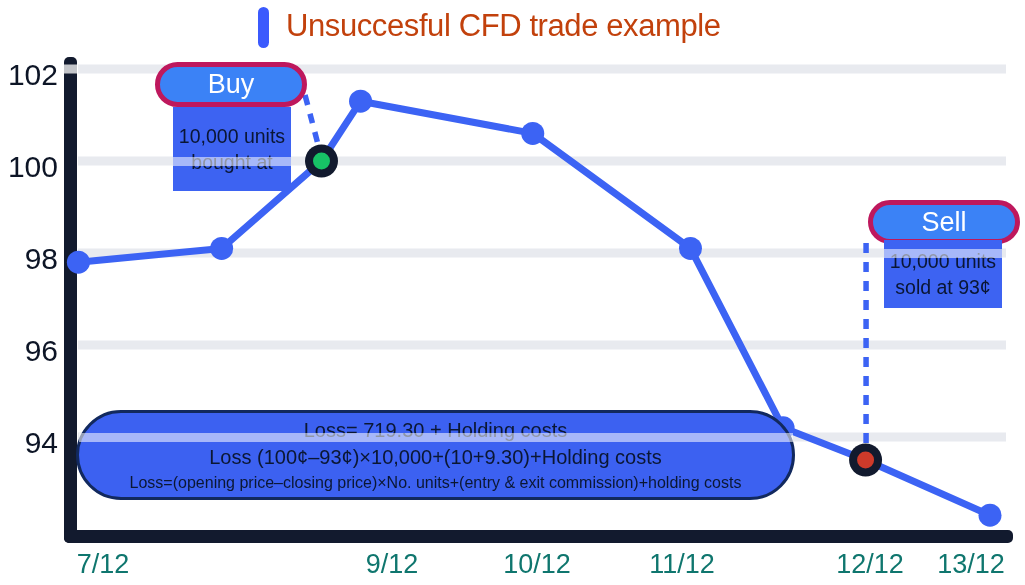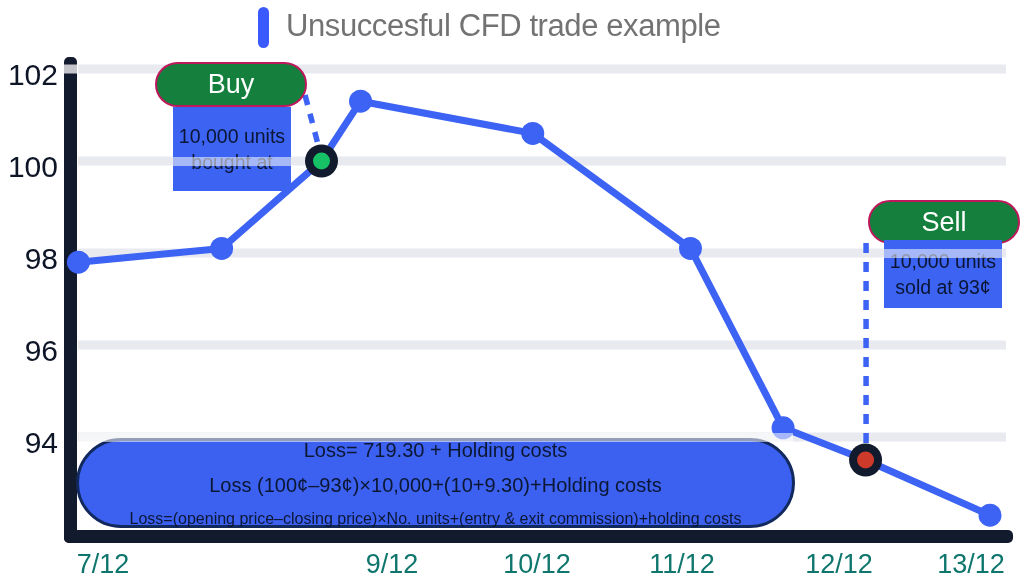--- a/index.html
+++ b/index.html
@@ -9,54 +9,54 @@
   }
   .stage svg{position:absolute;left:0;top:0;z-index:1;}
   .stripe{position:absolute;z-index:3;background:rgba(255,255,255,0.55);pointer-events:none;}
 
   .title-accent{
     position:absolute;left:258px;top:7px;width:11px;height:41px;
     border-radius:6px;background:#3b5afd;z-index:2;
   }
   .title{
     position:absolute;left:286px;top:8px;margin:0;z-index:2;
-    font-size:31px;font-weight:400;letter-spacing:-0.4px;color:#737373;
+    font-size:31px;font-weight:400;letter-spacing:-0.4px;color:#c2410c;
   }
 
   .ytick{
     position:absolute;left:4px;width:54px;text-align:right;z-index:2;
     font-size:30px;color:#0d1526;line-height:38px;
   }
   .xtick{
     position:absolute;top:548px;width:100px;text-align:center;z-index:2;
     font-size:27px;color:#0f766e;line-height:32px;
   }
 
   .pill{
     position:absolute;z-index:2;box-sizing:border-box;
-    background:#15803d;border:2px solid #be185d;border-radius:24px;
+    background:#3b82f6;border:5px solid #be185d;border-radius:24px;
     color:#ffffff;font-size:27px;text-align:center;
     display:flex;align-items:center;justify-content:center;
   }
   .buy-pill{left:155px;top:62px;width:152px;height:45px;}
   .sell-pill{left:868px;top:200px;width:152px;height:44px;}
 
   .note{
     position:absolute;z-index:2;background:#3d63f2;color:#0a1634;
     font-size:19.5px;line-height:26px;text-align:center;
     display:flex;flex-direction:column;justify-content:center;
   }
   .buy-note{left:173px;top:107px;width:118px;height:84px;}
   .sell-note{left:884px;top:240px;width:118px;height:68px;}
 
   .loss-box{
-    position:absolute;left:76px;top:438px;width:719px;height:90px;z-index:2;
+    position:absolute;left:76px;top:410px;width:719px;height:90px;z-index:2;
     box-sizing:border-box;background:#3c61f1;border:3px solid #12295e;border-radius:46px;
     color:#0b1733;text-align:center;
-    display:flex;flex-direction:column;justify-content:center;gap:10px;
+    display:flex;flex-direction:column;justify-content:center;gap:2px;
   }
   .loss-l1,.loss-l2{font-size:20px;line-height:25px;}
   .loss-l3{font-size:16px;line-height:21px;}
 </style>
 </head>
 <body>
 
 <div class="stage">
 
   <svg id="chart-svg" width="1025" height="585" viewBox="0 0 1025 585">
@@ -99,21 +99,21 @@
   <div class="ytick" style="top:56px">102</div>
   <div class="ytick" style="top:148px">100</div>
   <div class="ytick" style="top:240px">98</div>
   <div class="ytick" style="top:332px">96</div>
   <div class="ytick" style="top:424px">94</div>
 
   <div class="xtick" style="left:53px">7/12</div>
   <div class="xtick" style="left:342px">9/12</div>
   <div class="xtick" style="left:487px">10/12</div>
   <div class="xtick" style="left:632px">11/12</div>
-  <div class="xtick" style="left:789px">12/12</div>
+  <div class="xtick" style="left:820px">12/12</div>
   <div class="xtick" style="left:921px">13/12</div>
 
   <div class="pill buy-pill">Buy</div>
   <div class="note buy-note">
     <div>10,000 units</div>
     <div>bought at</div>
   </div>
 
   <div class="pill sell-pill">Sell</div>
   <div class="note sell-note">

